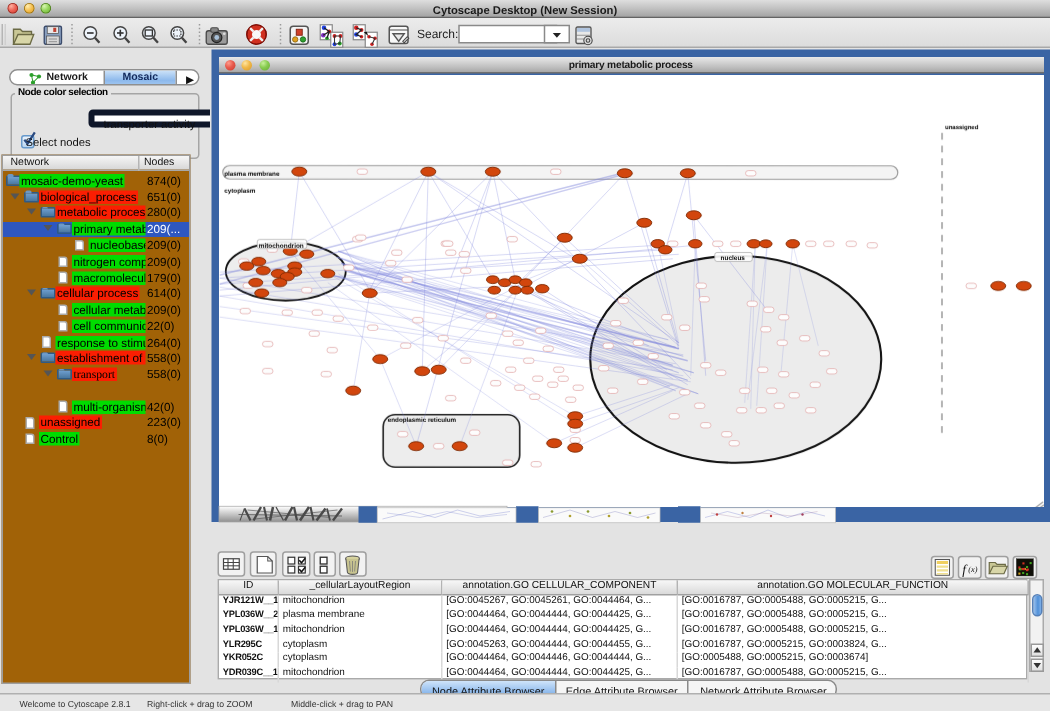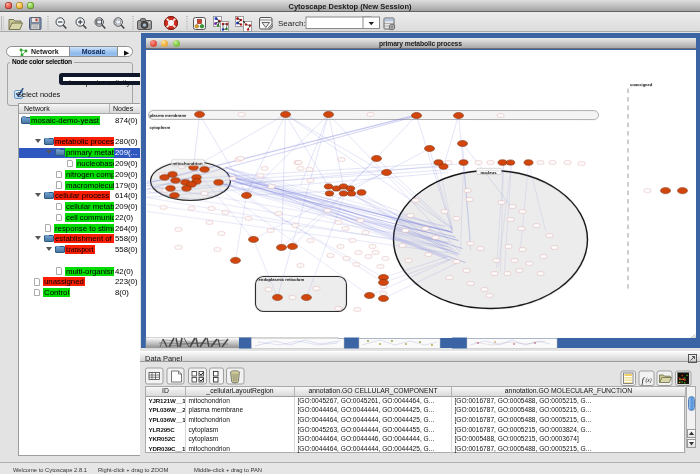--- a/index.html
+++ b/index.html
@@ -32,21 +32,21 @@
 #grpbox { left:7px; top:30px; width:126px; height:44px; border:1px solid #a5a5a5; border-radius:3px; }
 #grplbl { left:10px; top:26px; font-size:6.6px; font-weight:bold; letter-spacing:-0.25px; color:#000; background:#e3e3e3; padding:0 2px; }
 #combo { left:13px; top:41px; width:111px; height:11.5px; background:#fff; border:4px solid #0f172a; border-radius:3px;margin-left:46px; }
 #combo span { position:absolute; left:6px; top:1.2px; font-size:7.5px; color:#111; }
 #combo .step { position:absolute; right:0.5px; top:0.5px; width:11px; height:9.5px; border-radius:2.5px;
   background:linear-gradient(#cfe4fa,#74a9e4 55%,#9cc4f0); border:1px solid #6b93c4; }
 #checkbox { left:14px; top:58px; width:8.5px; height:8.5px; border:1px solid #6699cc; border-radius:2px;
   background:linear-gradient(#eaf3fd,#b9d6f3); }
 #checklbl { left:17px; top:58px; font-size:7.5px; color:#111; }
 
-#treebox { left:18px; top:71px; width:126px; height:353px; background:#ffffff; border:1px solid #9d9d9d; }
+#treebox { left:1px; top:71px; width:126px; height:353px; background:#a16207; border:1px solid #9d9d9d; }
 #treehead { left:0; top:0; width:124px; height:9.5px; background:linear-gradient(#f6f6f6,#d7d7d7);
   border-bottom:1px solid #a8a8a8; }
 #treehead span { position:absolute; top:1px; font-size:7px; color:#111; }
 #treehead .vline { position:absolute; left:90px; top:0; width:1px; height:9.5px; background:#b5b5b5; }
 .trow { position:absolute; left:0; width:124px; height:10.8px; font-size:7.8px; white-space:nowrap; }
 .trow .tri { position:absolute; top:2.6px; width:0; height:0; border-left:3px solid transparent; border-right:3px solid transparent; border-top:4.5px solid #555; }
 .trow .lab { position:absolute; top:0.8px; padding:0 1px; color:#000; }
 .trow .num { position:absolute; left:96px; top:0.8px; color:#000; }
 .gbg { background:#00dc00; }
 .rbg { background:#fb1e02; }
@@ -233,20 +233,26 @@
     <div id="treebox" class="abs">
       <div id="treehead" class="abs">
           <span style="left:5px;">Network</span>
           <span style="left:94px;">Nodes</span>
           <div class="vline"></div>
         </div>
       <div class="trow" style="top:11.2px;">
           <div class="ifold" style="left:2px;"></div>
           <div class="lab gbg" style="left:11px;max-width:84px;overflow:hidden;white-space:nowrap;">mosaic-demo-yeast</div>
           <div class="num" style="">874(0)</div>
+        </div>
+      <div class="trow" style="top:22.0px;">
+          <div class="tri" style="left:5px;"></div>
+          <div class="ifold" style="left:14px;"></div>
+          <div class="lab rbg" style="left:24px;max-width:71px;overflow:hidden;white-space:nowrap;">biological_process</div>
+          <div class="num" style="">651(0)</div>
         </div>
       <div class="trow" style="top:32.7px;">
           <div class="tri" style="left:16px;"></div>
           <div class="ifold" style="left:25px;"></div>
           <div class="lab rbg" style="left:35px;max-width:60px;overflow:hidden;white-space:nowrap;">metabolic process</div>
           <div class="num" style="">280(0)</div>
         </div>
       <div class="trow" style="top:43.5px;background:#2e57c0;">
           <div class="tri" style="left:27px;"></div>
           <div class="ifold" style="left:36px;"></div>
@@ -633,27 +639,20 @@
 <path d="M330 11 L345 7 L360 11 L372 6 L385 11 L398 7 L410 10" stroke="rgba(100,110,200,0.35)" stroke-width="0.6" fill="none"></path>
 <path d="M334 8 L352 11 L368 8 L388 10 L405 7" stroke="rgba(150,110,150,0.3)" stroke-width="0.6" fill="none"></path>
 <circle cx="338" cy="9" r="0.8" fill="#c04040"></circle>
 <circle cx="355" cy="8" r="0.8" fill="#c08040"></circle>
 <circle cx="374" cy="10" r="0.8" fill="#c04040"></circle>
 <circle cx="395" cy="9" r="0.8" fill="#a04060"></circle>
         </svg></div>
   </div>
 
   <div id="dpanel" class="abs">
-    <div id="dphead" class="abs phead">
-        <span>Data Panel</span>
-      <svg class="abs" style="right:3px;top:1.5px" width="9" height="9" viewBox="0 0 9 9">
-          <rect x="0.5" y="0.5" width="8" height="8" fill="none" stroke="#555" stroke-width="1"></rect>
-          <path d="M2.5 6.5 L6.5 2.5 M4 2.5 h2.5 v2.5" stroke="#555" stroke-width="1" fill="none"></path>
-        </svg>
-      </div>
     <div id="dptools" class="abs" style="left:0;top:11px;width:560px;height:24px;"><svg width="560" height="24" viewBox="0 0 560 24">
           <rect x="5.5" y="6" width="17.5" height="16" rx="2" fill="#f2f2f2" stroke="#9f9f9f" stroke-width="1"></rect>
 <rect x="27" y="6" width="17" height="16" rx="2" fill="#f2f2f2" stroke="#9f9f9f" stroke-width="1"></rect>
 <rect x="48.5" y="6" width="18" height="16" rx="2" fill="#f2f2f2" stroke="#9f9f9f" stroke-width="1"></rect>
 <rect x="69.5" y="6" width="14" height="16" rx="2" fill="#f2f2f2" stroke="#9f9f9f" stroke-width="1"></rect>
 <rect x="86.5" y="6" width="17.5" height="16" rx="2" fill="#f2f2f2" stroke="#9f9f9f" stroke-width="1"></rect>
 <g>
             <rect x="9" y="10.5" width="10.5" height="7" fill="#fff" stroke="#444" stroke-width="0.8"></rect>
             <line x1="9" y1="13" x2="19.5" y2="13" stroke="#444" stroke-width="0.7"></line>
             <line x1="9" y1="15.2" x2="19.5" y2="15.2" stroke="#444" stroke-width="0.7"></line>
@@ -748,19 +747,24 @@
       <svg class="abs" style="left:1.5px;top:44px" width="7" height="5">
           <path d="M3.5 0.5 L6 4 H1 Z" fill="#333"></path>
         </svg>
       <div class="abs" style="left:0.5px;top:52px;width:8.5px;height:9px;background:linear-gradient(#fdfdfd,#e0e0e0);border:0.5px solid #999;"></div>
       <svg class="abs" style="left:1.5px;top:54px" width="7" height="5">
           <path d="M3.5 4.5 L6 1 H1 Z" fill="#333"></path>
         </svg>
     </div>
   </div>
 
+  <div id="btabs" class="abs">
+    <div style="left:0;width:90px;background:linear-gradient(#cfe4fa,#8db9ec 60%,#a9ccf2);border-right:1px solid #8a8a8a;">Node Attribute Browser</div>
+    <div style="left:90px;width:88px;border-right:1px solid #8a8a8a;">Edge Attribute Browser</div>
+    <div style="left:178px;width:100px;">Network Attribute Browser</div>
+  </div>
 
   <div id="statusbar" class="abs">
     <span style="left:13px;">Welcome to Cytoscape 2.8.1</span>
     <span style="left:98px;">Right-click + drag to ZOOM</span>
     <span style="left:194px;">Middle-click + drag to PAN</span>
   </div>
 </div>
 
 </body></html>

